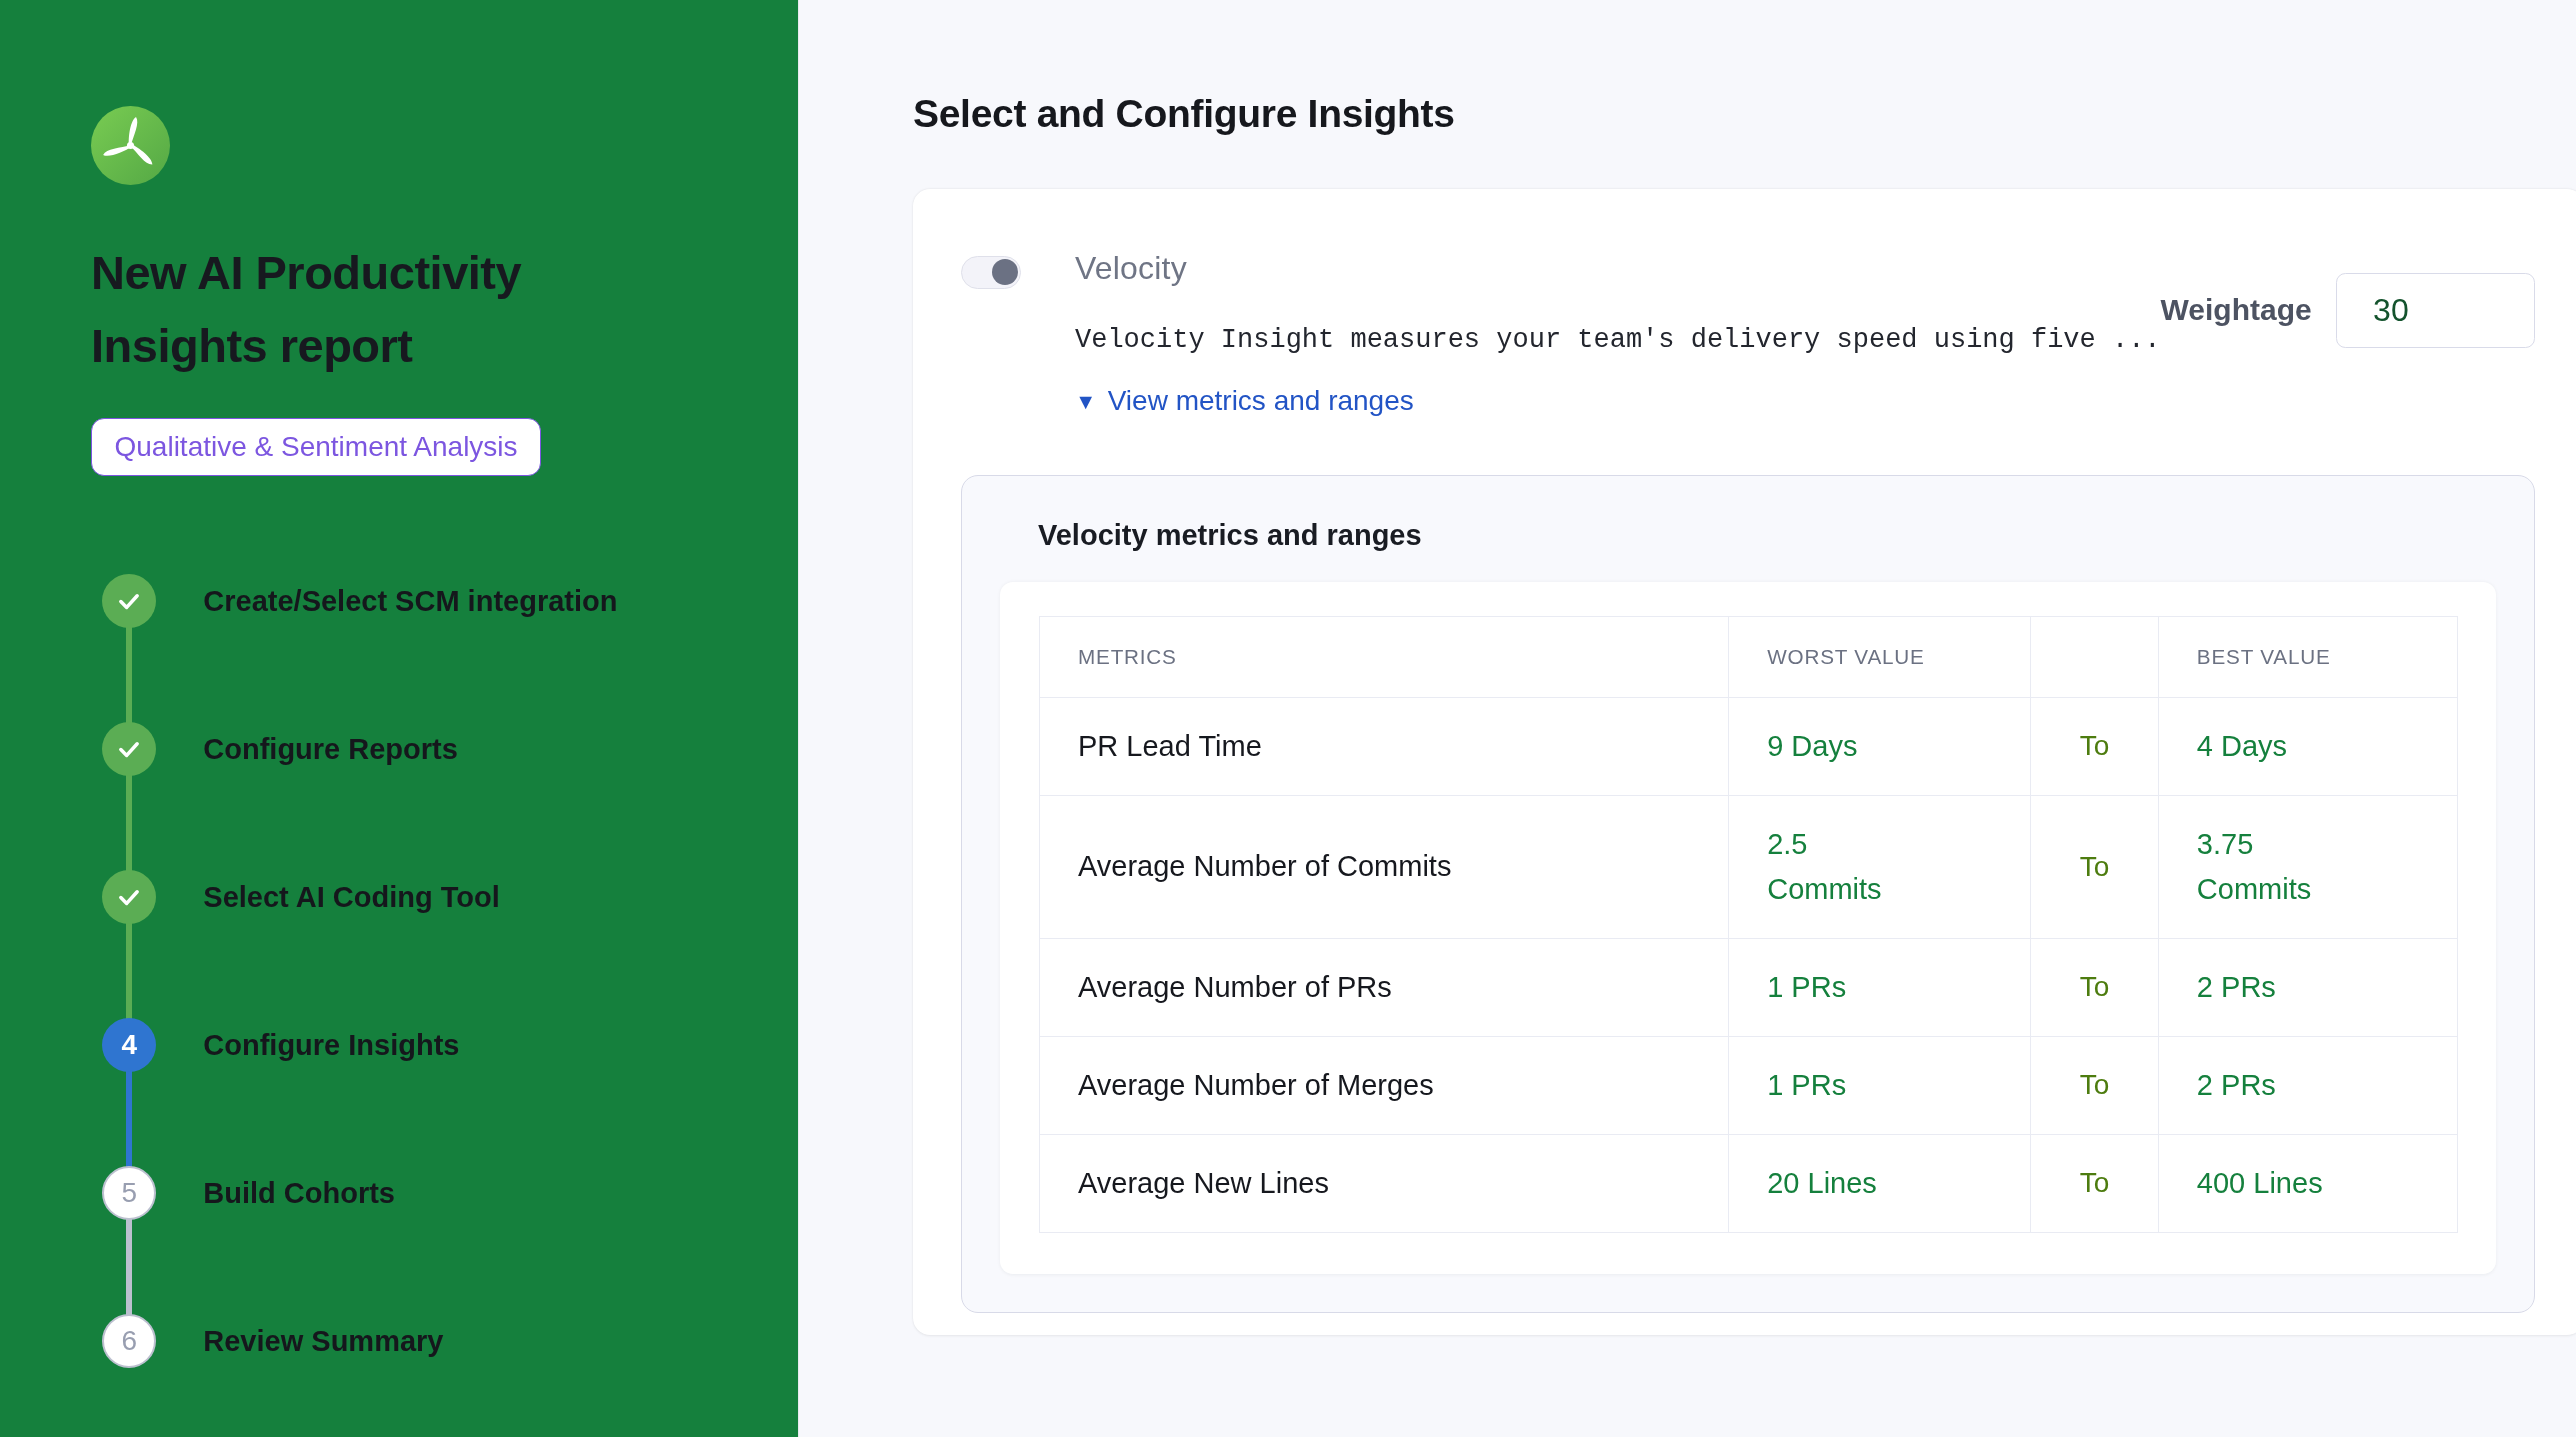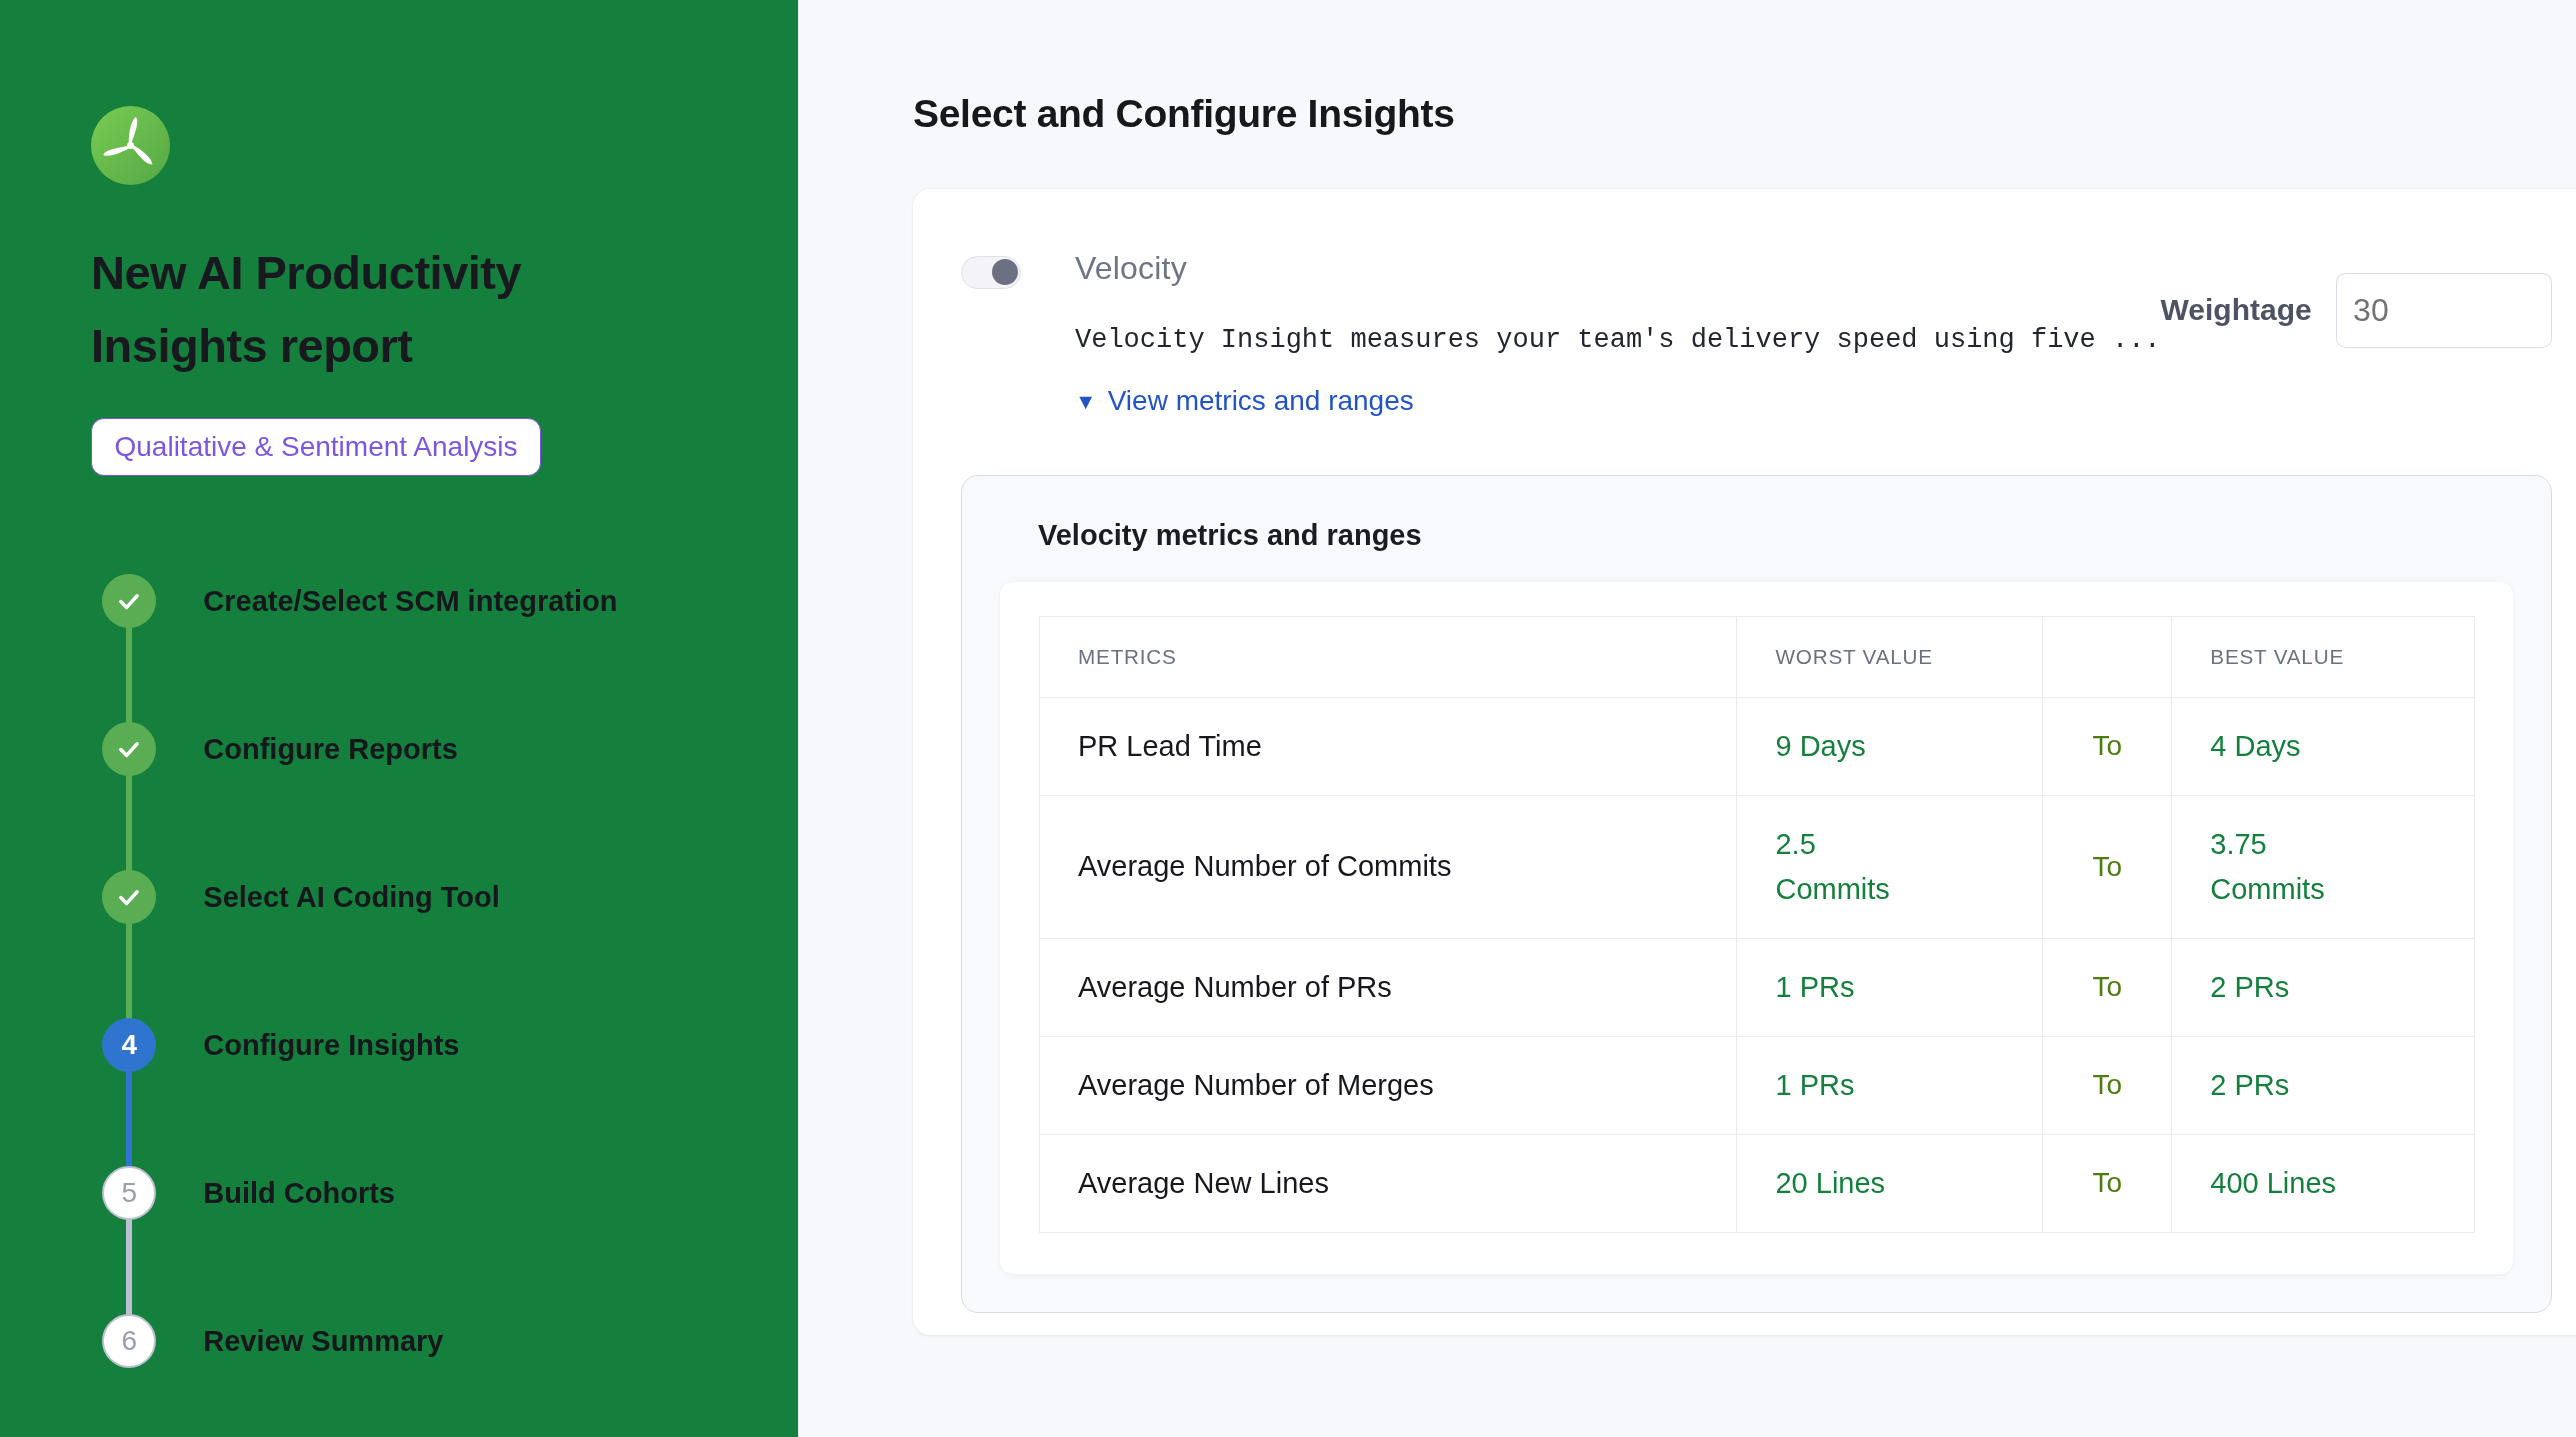--- a/index.html
+++ b/index.html
@@ -175,28 +175,28 @@
   }
   .chevron { font-size: 21.6px; line-height: 1; transform: translateY(0.9px); }
 
   .weightage { display: flex; align-items: center; gap: 24.4px; margin-top: 22.5px; flex: none; }
   .weightage-label {
     font-size: 30px;
     font-weight: 700;
     color: #4D5362;
   }
   .weightage-input {
-    width: 216px; height: 75px;
+    width: 199px; height: 75px;
     border: 1.9px solid #D9DBE9;
     border-radius: 9.4px;
     background: #FFFFFF;
     font-family: "Liberation Sans", sans-serif;
     font-size: 32px;
-    color: #737373;
-    padding-left: 16px;
+    color: #14532d;
+    padding-left: 36px;
     outline: none;
   }
 
   
   .metrics-panel {
     margin-top: 58px;
     background: #F8F9FD;
     border: 1.9px solid #D8DAE8;
     border-radius: 17px;
     padding: 43px 38px 38px;

